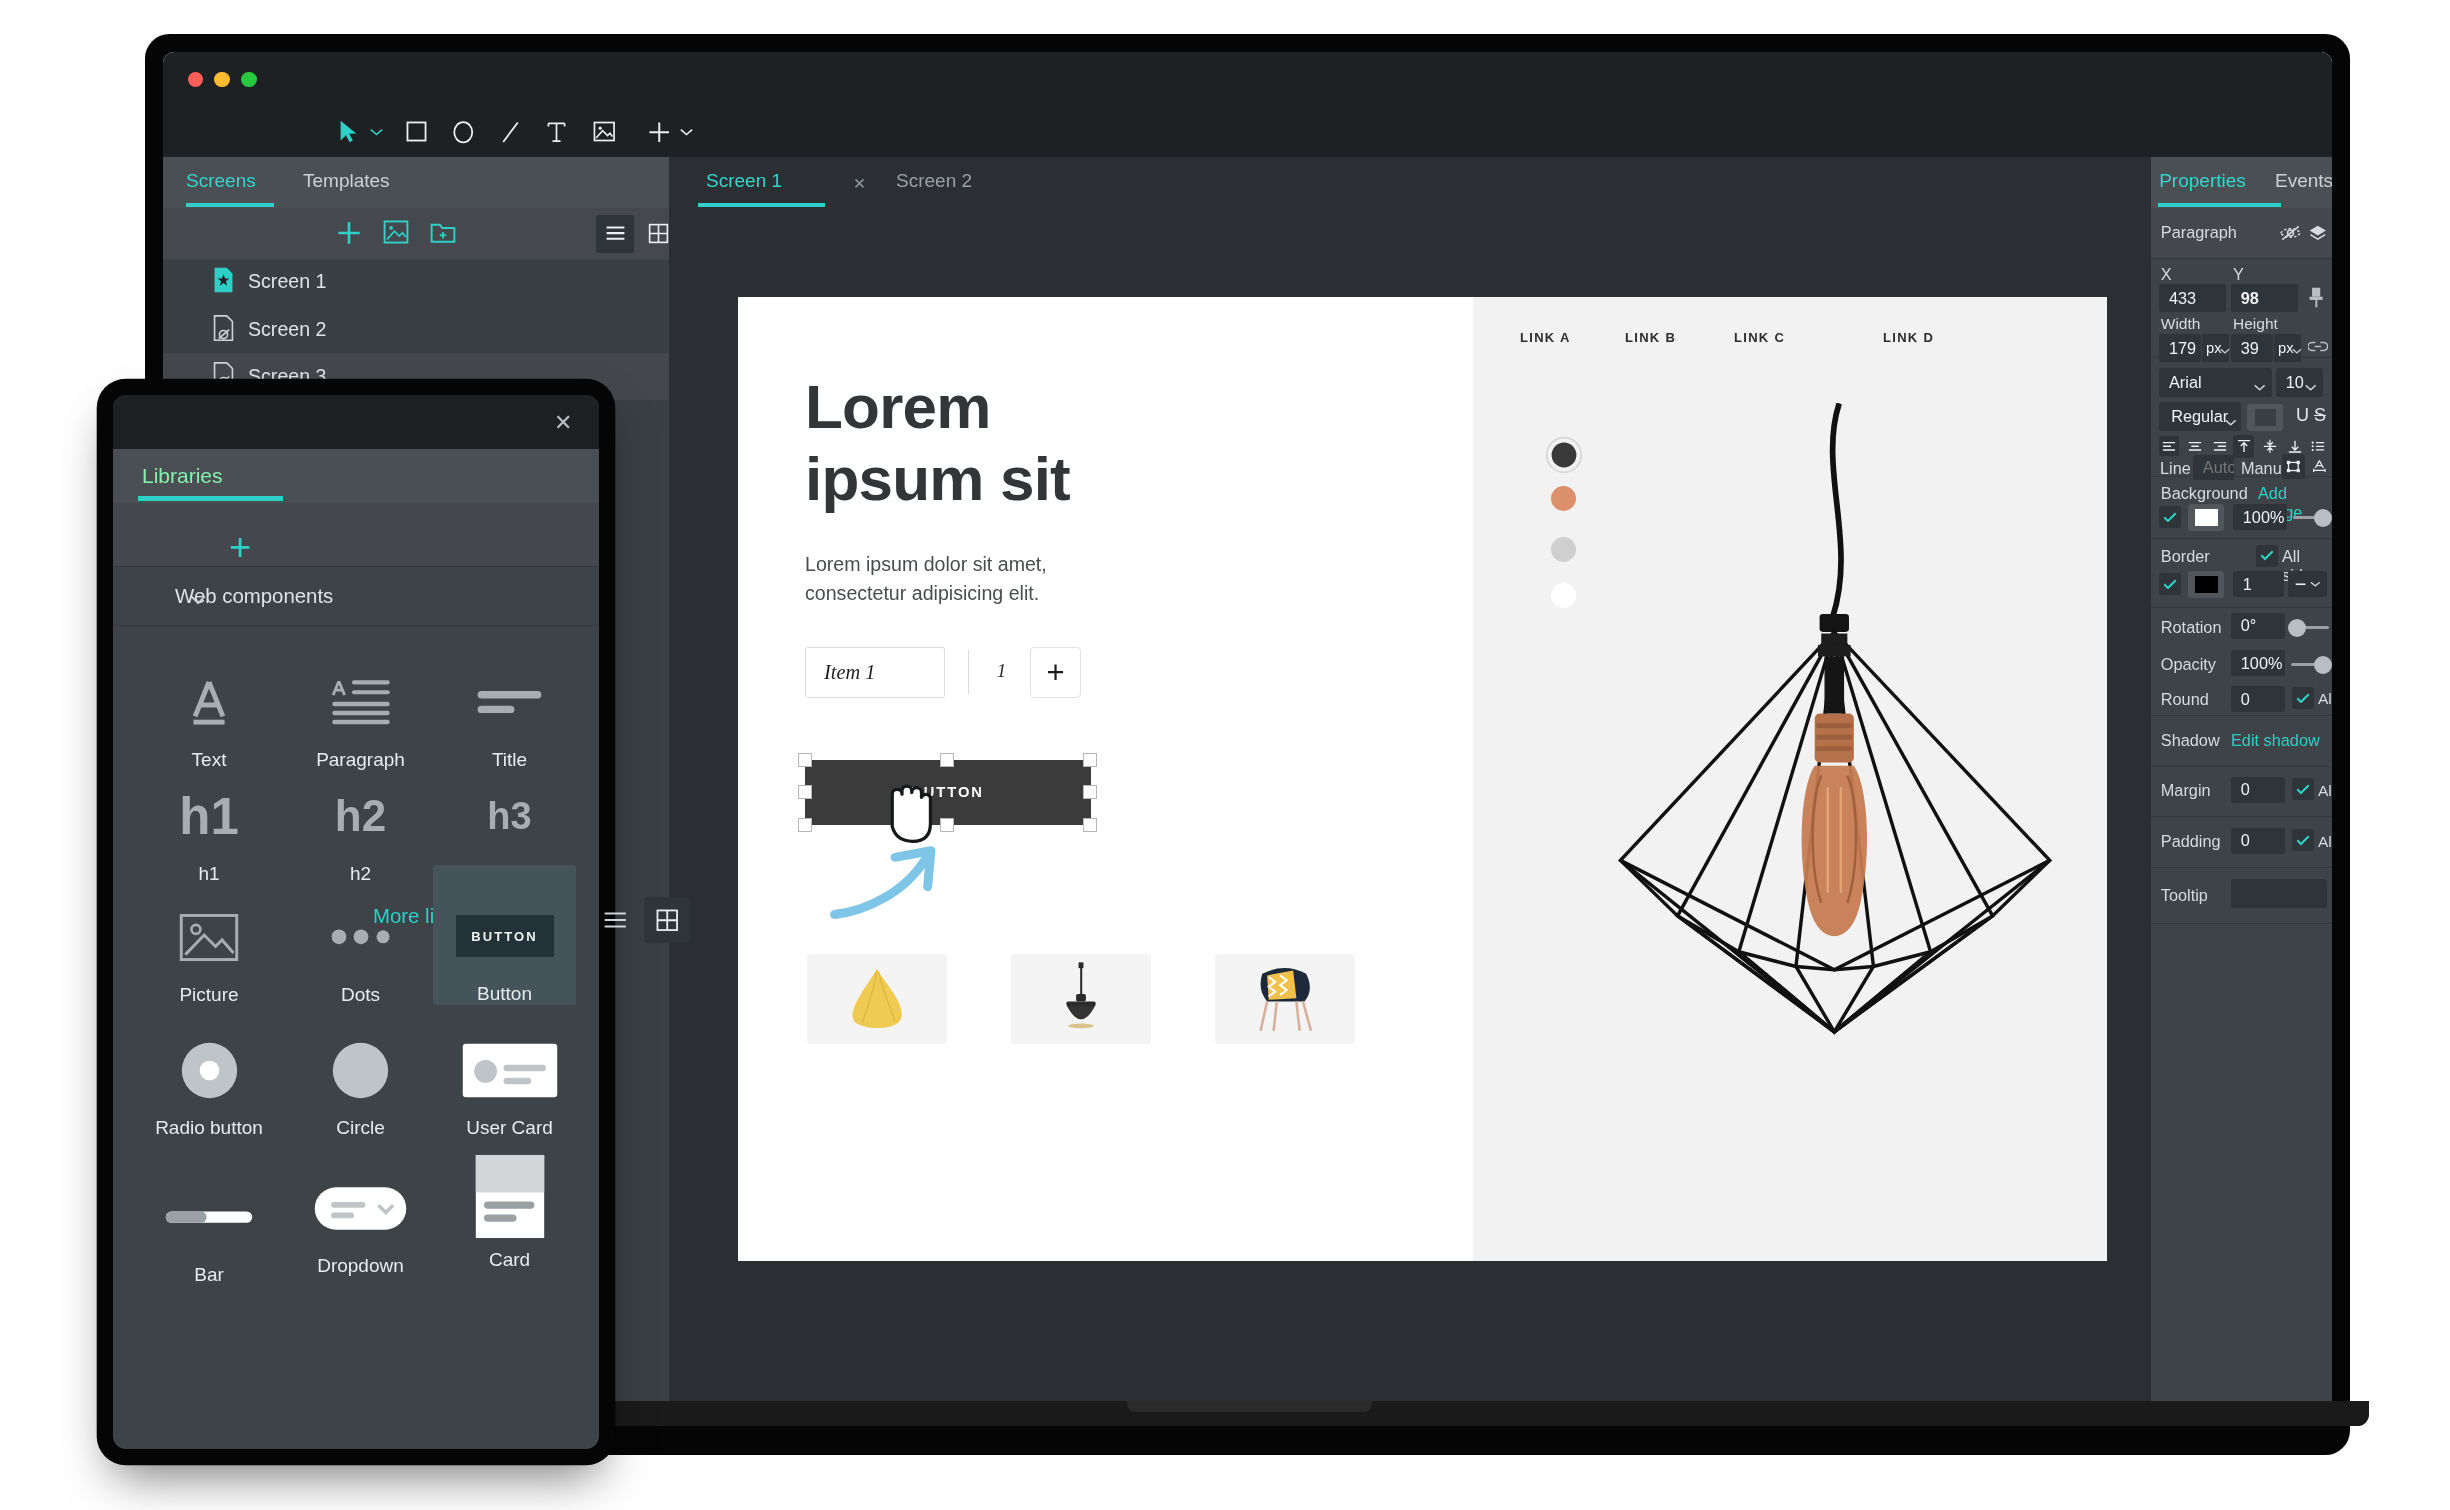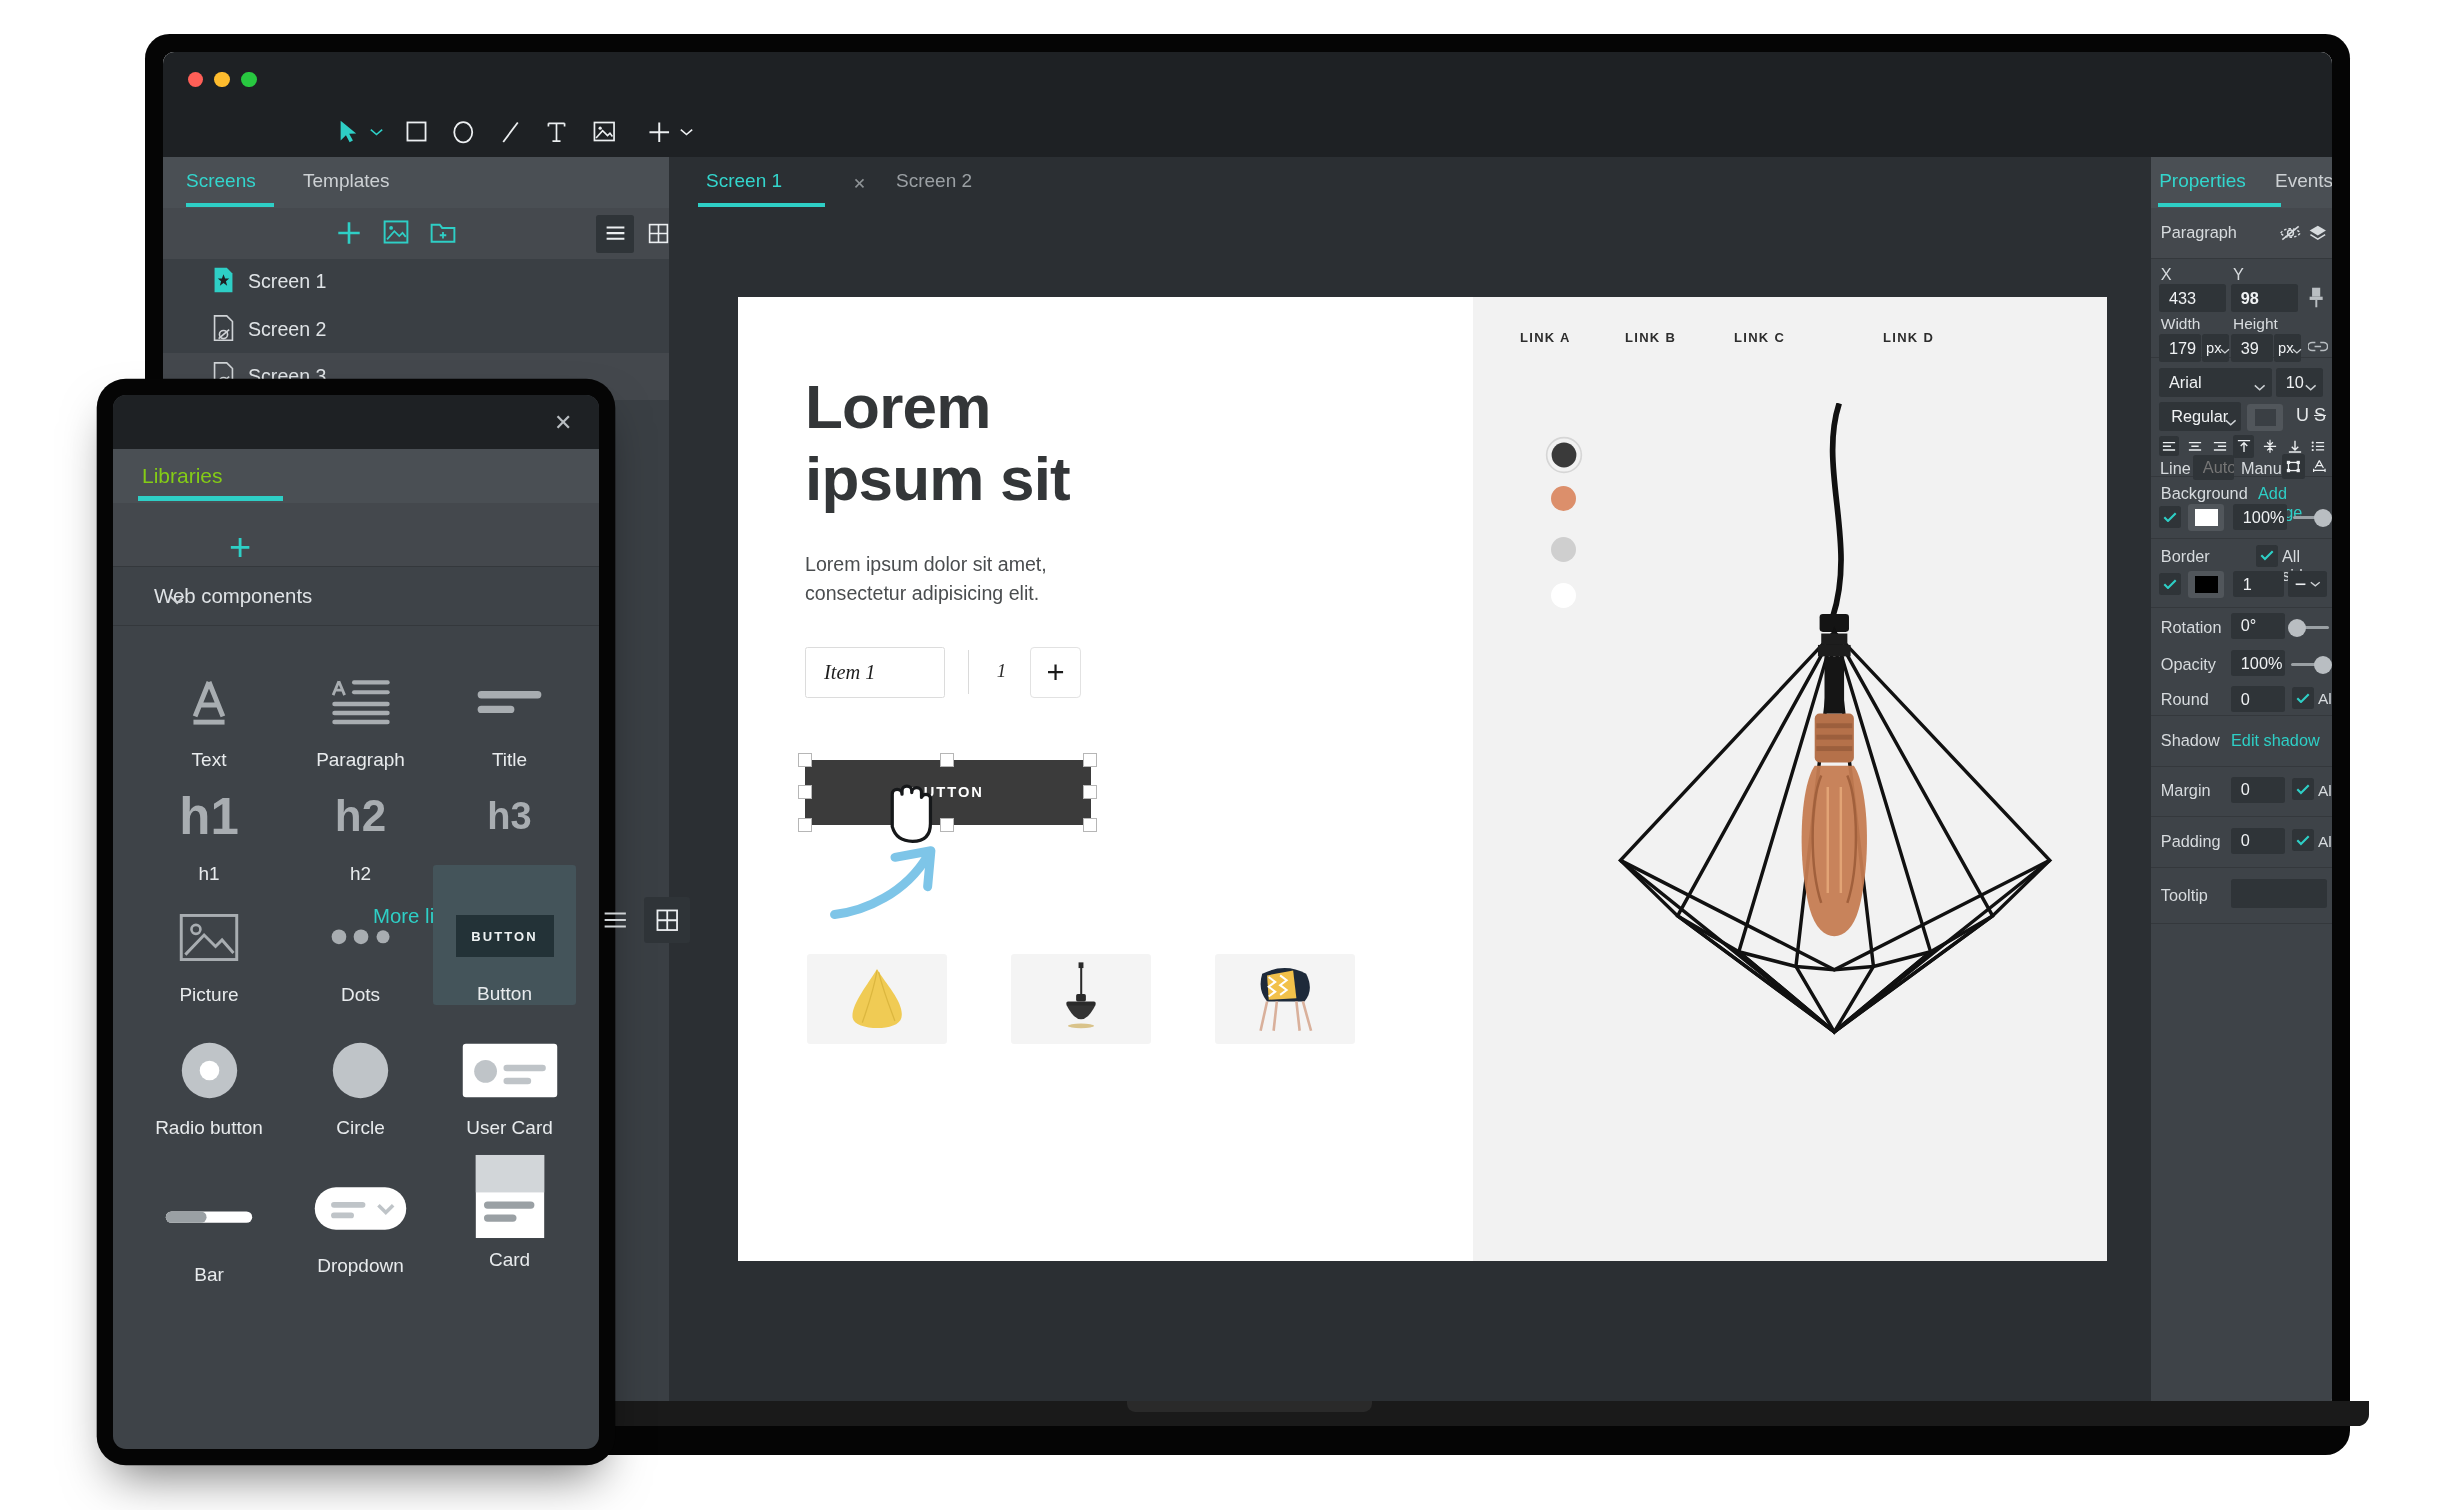--- a/index.html
+++ b/index.html
@@ -131,34 +131,34 @@
   .ibtn { display:flex; align-items:center; justify-content:center; cursor:pointer; }
   .ibtn.on { background:#2f3438; border-radius:2.5px; }
 
   
   #lib { position:absolute; left:113px; top:395px; width:486px; height:1054px;
          background:#3e4348; border-radius:13px; box-shadow:0 0 0 16.3px #050505, 0 24.5px 49px rgba(0,0,0,.55); }
   #lib-title { position:absolute; left:0; top:0; width:486px; height:54px;
                background:#1e2124; border-radius:13px 13px 0 0; }
   #lib-close { position:absolute; left:441px; top:14.7px; color:#b9bec2; font-size:22px; cursor:pointer; }
   #lib-tabrow { position:absolute; left:0; top:54px; width:486px; height:54px; background:#4a4f54; }
-  #lib-tab { position:absolute; left:29px; top:14.7px; color:#84cc16; font-size:21px; }
+  #lib-tab { position:absolute; left:29px; top:14.7px; color:#86efac; font-size:21px; }
   #lib-tab-ul { position:absolute; left:24.5px; top:101px; width:145px; height:4.9px; background:#2ecfc6; }
   #lib-actions { position:absolute; left:0; top:108px; width:486px; height:64px; background:#44484d;
                  border-bottom:0.8px solid #34383c; }
   #lib-plus { position:absolute; left:127px; top:131px; color:#2ecfc6; font-size:38px; font-weight:300;
               transform:translateX(-50%); cursor:pointer; }
   #lib-more { position:absolute; left:260px; top:510px; color:#2ecfc6; font-size:20.4px; cursor:pointer; }
   #lib-search { position:absolute; left:439px; top:516px; cursor:pointer; }
   #lib-list { position:absolute; left:490px; top:516px; cursor:pointer; }
   #lib-grid { position:absolute; left:531px; top:502px; width:46px; height:46px; background:#2f3438;
               border-radius:3.3px; display:flex; align-items:center; justify-content:center; cursor:pointer; }
   #lib-group { position:absolute; left:0; top:172px; width:486px; height:59px;
                border-bottom:0.8px solid #34383c; display:flex; align-items:center; }
-  #lib-group span { color:#dfe3e6; font-size:20.4px; margin-left:41px; }
+  #lib-group span { color:#dfe3e6; font-size:20.4px; margin-left:62px; }
 
   .comp { position:absolute; width:143px; height:131px; display:flex; flex-direction:column;
           align-items:center; justify-content:flex-end; cursor:pointer; }
   .comp .cl { color:#e8ebed; font-size:19px; margin-top:9.8px; }
   .comp .ci { height:74px; display:flex; align-items:center; justify-content:center; }
   .comp.sel { background:#44545a; border-radius:3.3px; }
 
   .cursor-hand { position:absolute; pointer-events:none; }
 </style>
 </head>

